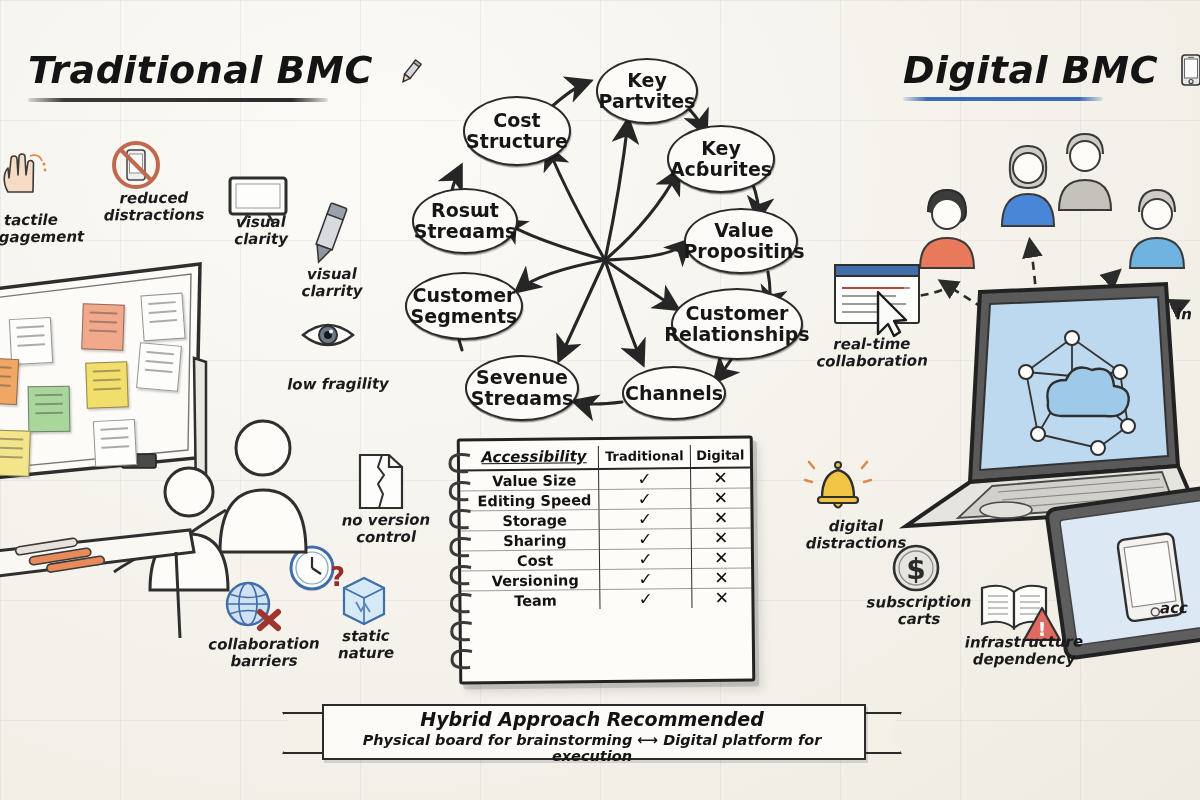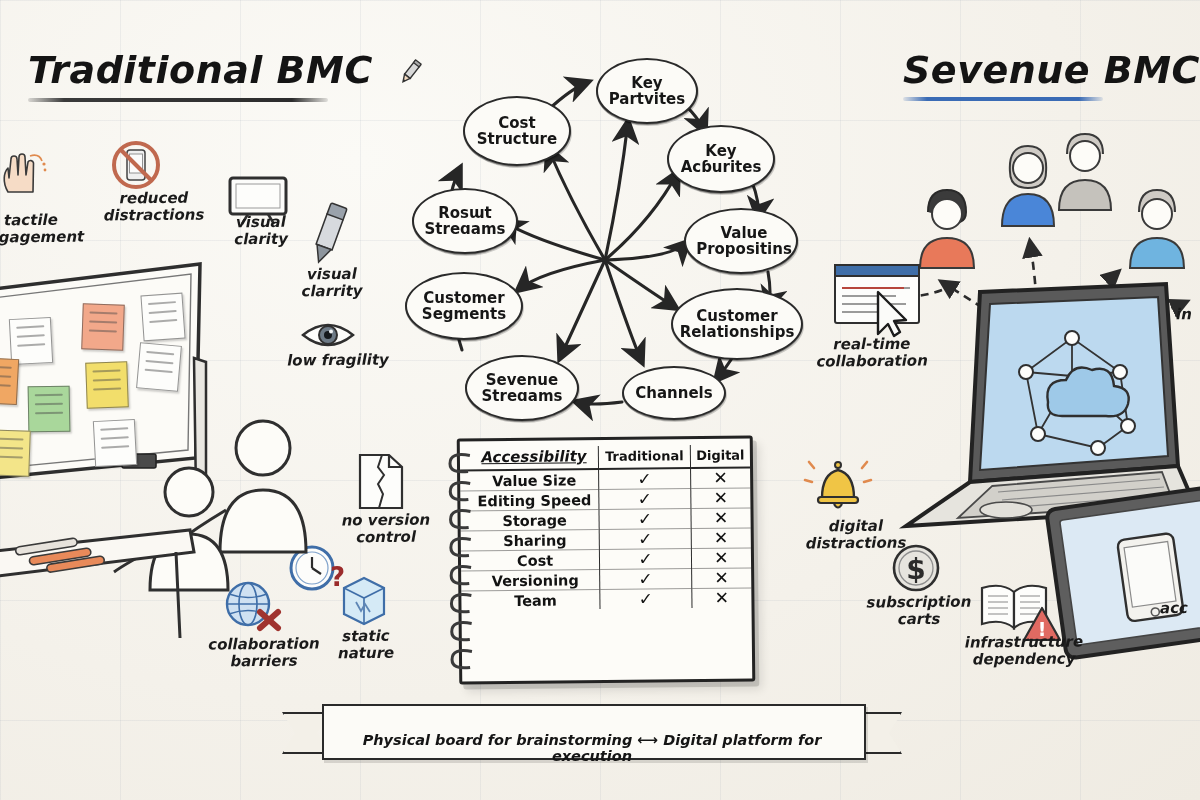--- a/index.html
+++ b/index.html
@@ -31,21 +31,21 @@
     display:block;height:4px;border-radius:3px;margin-top:2px;
   }
   .ul-dark{background:linear-gradient(to right,rgba(40,40,40,.15),#3a3a3a 12%,#2c2c2c 88%,rgba(40,40,40,.12));}
   .ul-blue{background:linear-gradient(to right,rgba(52,96,168,.12),#3a6bb5 12%,#3a6bb5 88%,rgba(52,96,168,.12));}
   
   .node{
     position:absolute;display:flex;align-items:center;justify-content:center;
     text-align:center;border:2.5px solid #2a2a2a;border-radius:50%;
     background:#fcfbf7;color:#161616;font-weight:700;line-height:1.08;
     box-shadow:0 1px 0 rgba(0,0,0,.35), 1px 2px 0 rgba(0,0,0,.18);
-    font-size:15px;
+    font-size:19px;
   }
   .node span{display:block;padding:0 6px;}
   
   #notebook{
     position:absolute;left:458px;top:437px;width:290px;height:240px;
     background:#fdfcf8;border:3px solid #232323;border-radius:3px;
     box-shadow:4px 5px 0 rgba(0,0,0,.14), 7px 8px 10px rgba(0,0,0,.10);
     transform:rotate(-.6deg);
   }
   #spiral{position:absolute;left:-16px;top:6px;width:34px;height:228px;}
@@ -101,21 +101,21 @@
           <path d="M12 20 L15.5 27 L19 20 Z" fill="#f1d9c0" stroke="#333" stroke-width="1.4"></path>
           <path d="M14 24.5 L15.5 27 L17 24.5 Z" fill="#333"></path>
           <rect x="12" y="2" width="7" height="3.4" fill="#a9a9a9" stroke="#333" stroke-width="1.2"></rect>
         </g>
       </svg>
     </span>
     <span class="ul ul-dark" style="width:300px;"></span>
   </div>
 
   <div class="title" style="left:903px;top:48px;">
-    <span>Sevenue BMC</span>
+    <span>Digital BMC</span>
     <span class="ico" style="position:relative;display:inline-block;vertical-align:-3px;margin-left:8px;">
       <svg width="22" height="32" viewBox="0 0 22 32">
         <rect x="2" y="1" width="18" height="30" rx="3" fill="#e7e7e7" stroke="#333" stroke-width="1.6"></rect>
         <rect x="4.5" y="5" width="13" height="19" fill="#fbfbfb" stroke="#666" stroke-width="1"></rect>
         <circle cx="11" cy="27.5" r="2" fill="none" stroke="#444" stroke-width="1.2"></circle>
         <rect x="8" y="2.8" width="6" height="1.2" rx=".6" fill="#777"></rect>
       </svg>
     </span>
     <span class="ul ul-blue" style="width:200px;"></span>
   </div>
@@ -166,21 +166,21 @@
 clarrity</div>
 
   <div class="ico" style="left:300px;top:318px;">
     <svg width="56" height="34" viewBox="0 0 56 34">
       <path d="M3 17 Q28 -3 53 17 Q28 37 3 17 Z" fill="#fdfdfb" stroke="#2f2f2f" stroke-width="2.4"></path>
       <circle cx="28" cy="17" r="9" fill="#6d7a86" stroke="#2f2f2f" stroke-width="2"></circle>
       <circle cx="28" cy="17" r="4" fill="#15191d"></circle>
       <circle cx="31" cy="13.5" r="2" fill="#f2f5f7"></circle>
     </svg>
   </div>
-  <div class="lbl" style="left:284px;top:352px;width:108px;">low fragility</div>
+  <div class="lbl" style="left:284px;top:376px;width:108px;">low fragility</div>
 
   <div class="ico" style="left:355px;top:452px;">
     <svg width="52" height="60" viewBox="0 0 52 60">
       <path d="M5 3 H34 L47 15 V56 H5 Z" fill="#fdfdfb" stroke="#2f2f2f" stroke-width="2.2"></path>
       <path d="M34 3 V15 H47" fill="none" stroke="#2f2f2f" stroke-width="2.2"></path>
       <path d="M27 3 l-4 12 6 8 -6 9 5 10 -4 14" fill="none" stroke="#2f2f2f" stroke-width="2"></path>
     </svg>
   </div>
   <div class="lbl" style="left:332px;top:512px;width:108px;white-space:pre-line;">no version
 control</div>
@@ -566,16 +566,17 @@
   </div>
   <div class="lbl" style="left:954px;top:634px;width:140px;white-space:pre-line;">infrastructure
 dependency</div>
 
   <div class="lbl" style="left:1160px;top:600px;width:44px;text-align:left;font-style:italic;">acc</div>
 
   <div id="ribbon">
     <div class="tail l"></div>
     <div class="tail r"></div>
     <div class="band"></div>
+    <div class="t1">Hybrid Approach Recommended</div>
     <div class="t2">Physical board for brainstorming ⟷ Digital platform for execution</div>
   </div>
 
 </div>
 
 </body></html>

